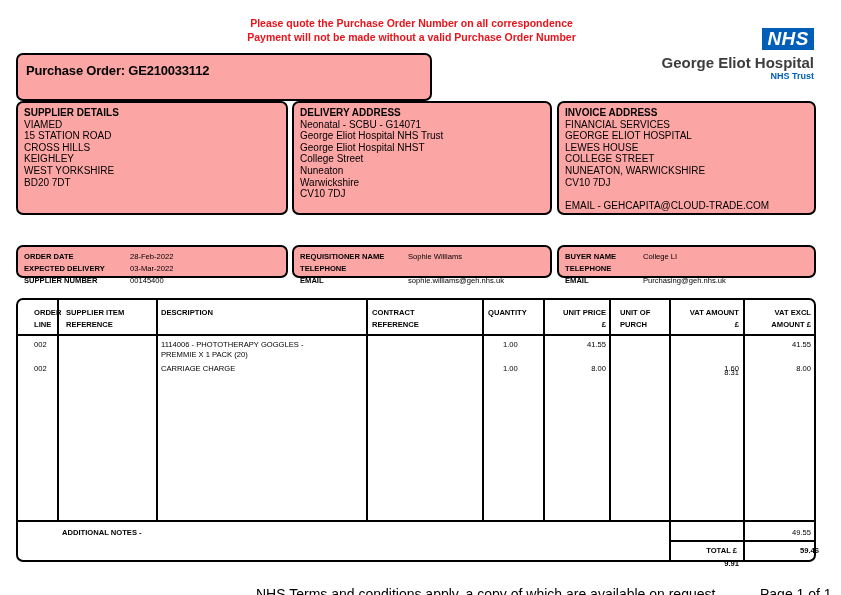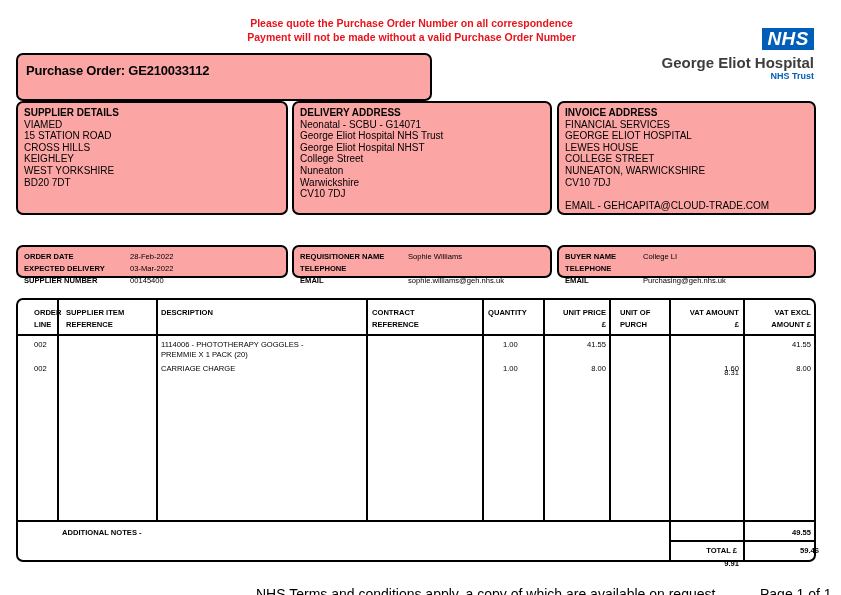--- a/index.html
+++ b/index.html
@@ -201,19 +201,19 @@
 
   <div class="td" style="left:16px; top:64px;">002</div>
   <div class="td" style="left:143px; top:64px;">CARRIAGE CHARGE</div>
   <div class="td" style="left:485px; top:64px;">1.00</div>
   <div class="td right" style="left:527px; width:61px; top:64px;">8.00</div>
   <div class="td right" style="left:653px; width:68px; top:64px;">1.60</div>
   <div class="td right" style="left:727px; width:66px; top:64px;">8.00</div>
 
   <div class="td" style="left:8px; top:228px; font-weight:bold;margin-left:36px;">ADDITIONAL NOTES -</div>
   <div class="td right" style="left:653px; width:68px; top:228px; font-weight:bold;margin-top:31px;">9.91</div>
-  <div class="td right" style="left:727px; width:66px; top:228px; font-weight:bold;">49.55</div>
+  <div class="td right" style="left:727px; width:66px; top:228px; font-weight:normal;">49.55</div>
   <div class="td right" style="left:653px; width:66px; top:246px; font-weight:bold;">TOTAL £</div>
   <div class="td right" style="left:727px; width:74px; top:246px; font-weight:bold;">59.46</div>
 </div>
 
 <div class="abs footer" style="left:256px;">NHS Terms and conditions apply, a copy of which are available on request</div>
 <div class="abs footer" style="left:760px;">Page 1 of 1</div>
 
 </body></html>

